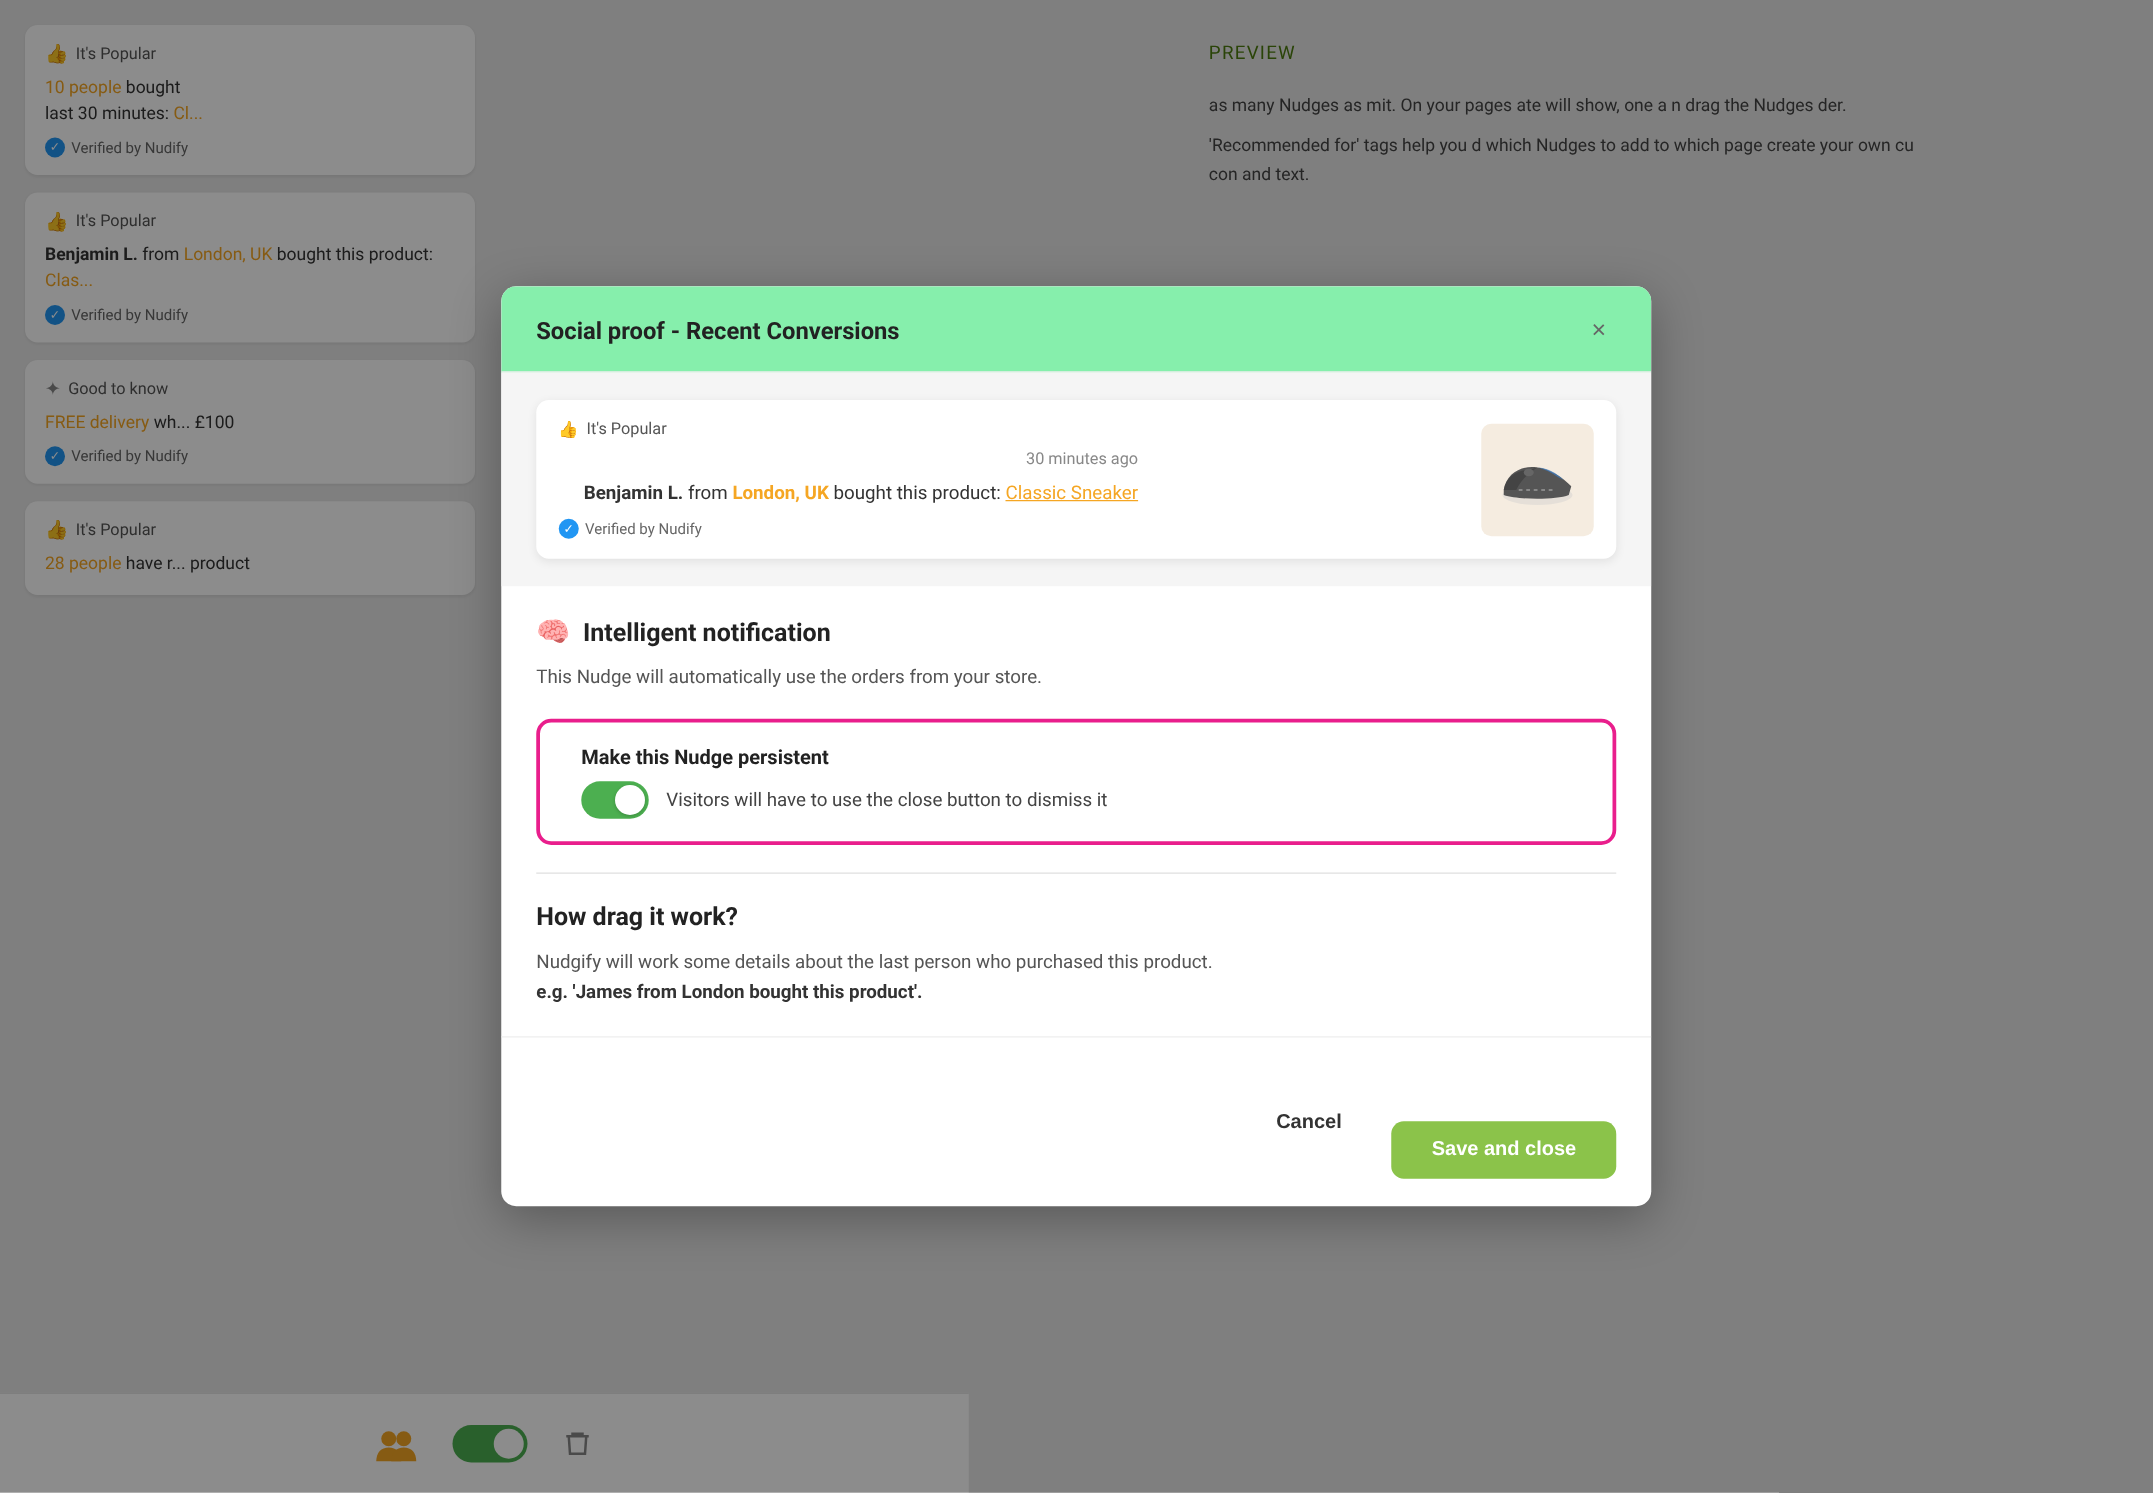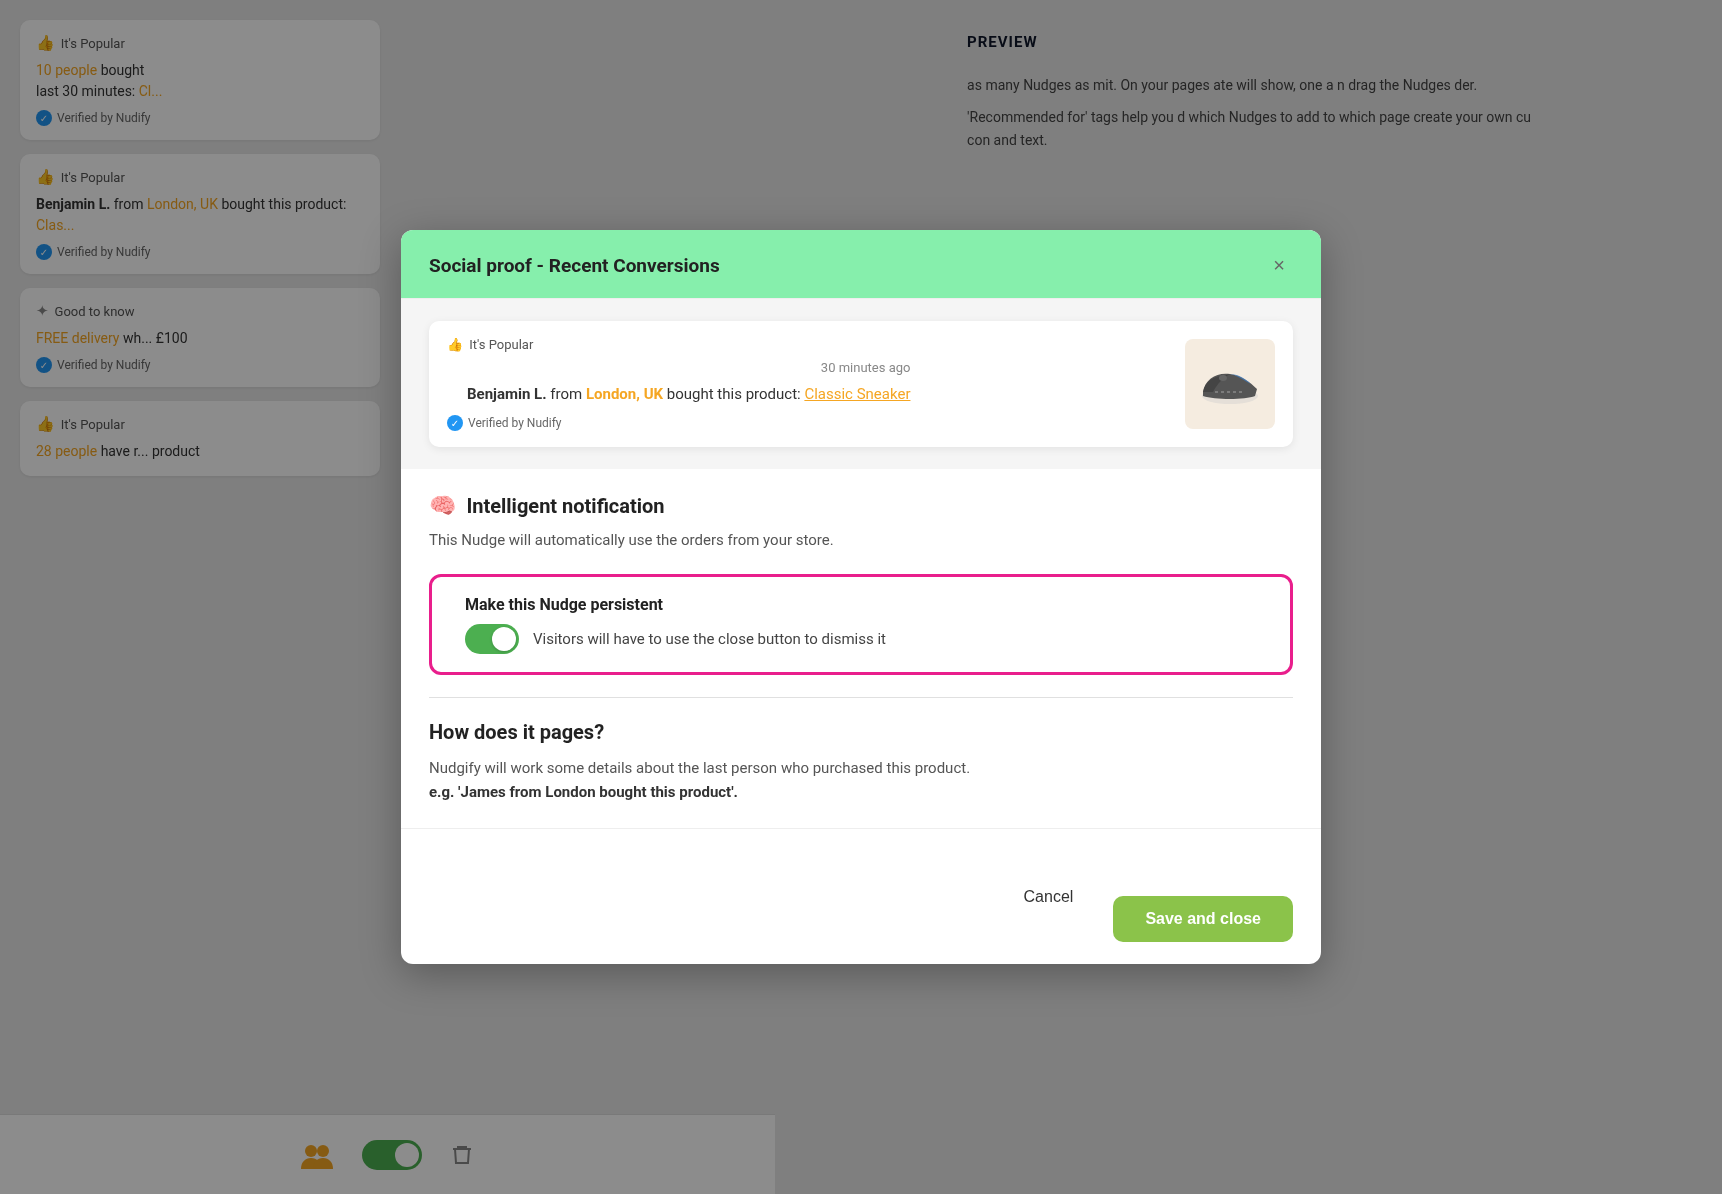--- a/index.html
+++ b/index.html
@@ -94,23 +94,23 @@
       background: #555;
       color: #fff;
       border-radius: 50%;
       display: flex;
       align-items: center;
       justify-content: center;
       font-size: 12px;
     }
 
     .preview-label {
-      font-weight: 700;
+      font-weight: 400;
       font-size: 15px;
-      color: #0f172a;
+      color: #4d7c0f;
       letter-spacing: 1px;
     }
 
     
     .overlay {
       position: absolute;
       inset: 0;
       background: rgba(0,0,0,0.45);
       display: flex;
       align-items: center;
@@ -342,21 +342,21 @@
     }
 
     .btn-cancel {
       background: none;
       border: none;
       font-size: 16px;
       color: #333;
       cursor: pointer;
       padding: 12px 24px;
       border-radius: 8px;
-      font-weight: 400;
+      font-weight: 700;
       text-align: right;
     }
 
     .btn-save {
       background: #8bc34a;
       color: #fff;
       border: none;
       font-size: 16px;
       font-weight: 600;
       padding: 14px 32px;
@@ -583,21 +583,21 @@
               <div class="toggle-track"></div>
               <div class="toggle-thumb"></div>
             </div>
             <span class="toggle-label">Visitors will have to use the close button to dismiss it</span>
           </div>
         </div>
       </div>
 
       <hr class="divider">
 
-      <div class="how-title">How does it pages?</div>
+      <div class="how-title">How drag it work?</div>
       <p class="how-desc">
         <span>Nudgify will work some details about the last person who purchased this product.</span><br>
         <strong class="how-example">e.g. 'James from London bought this product'.</strong>
       </p>
     </div>
 
     <div class="modal-footer">
       <button class="btn-cancel">Cancel</button>
       <button class="btn-save">Save and close</button>
     </div>

